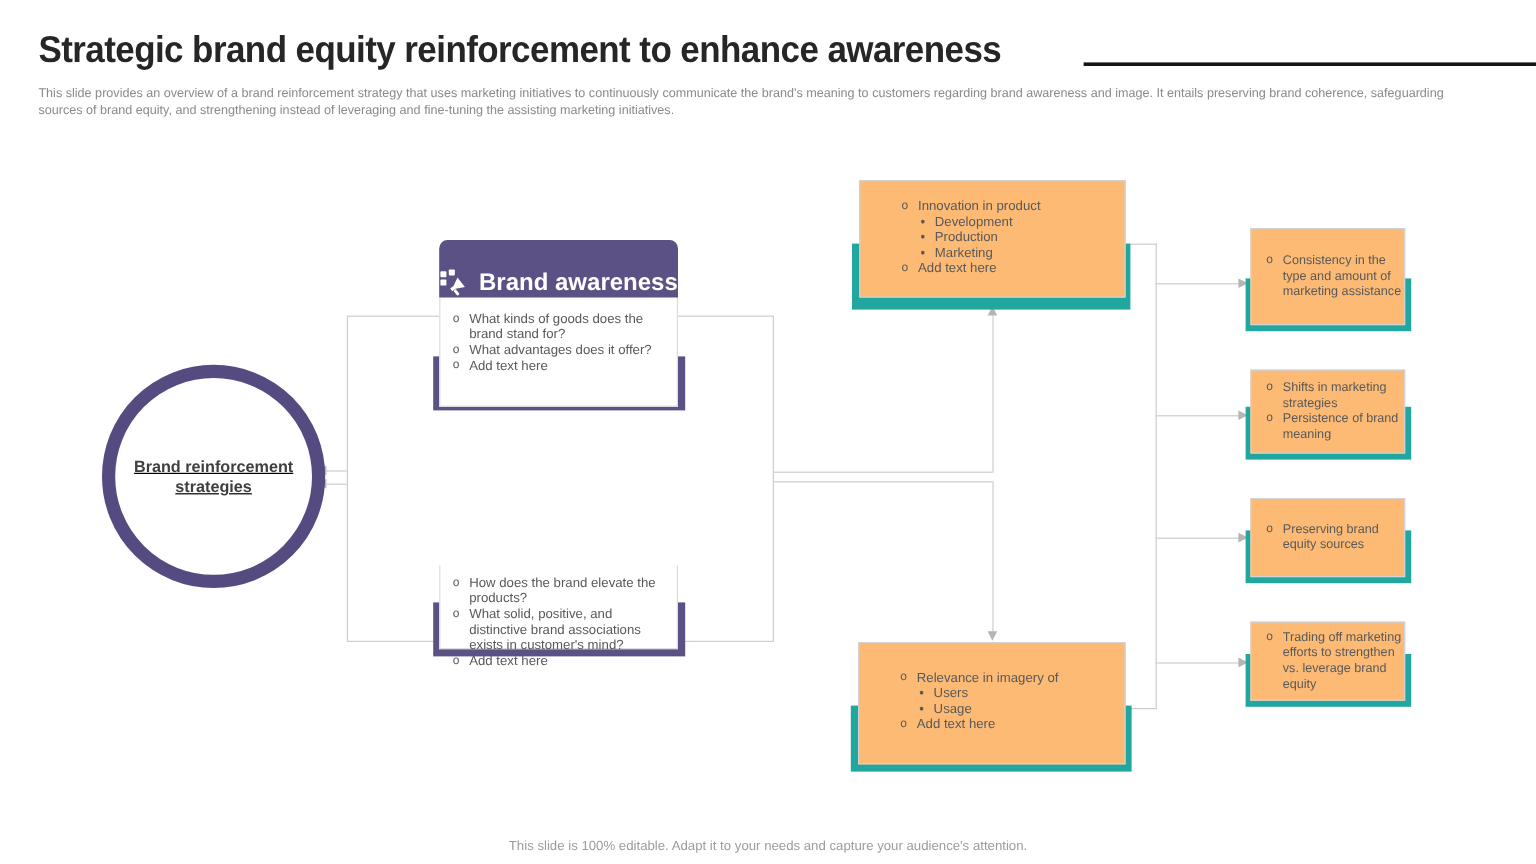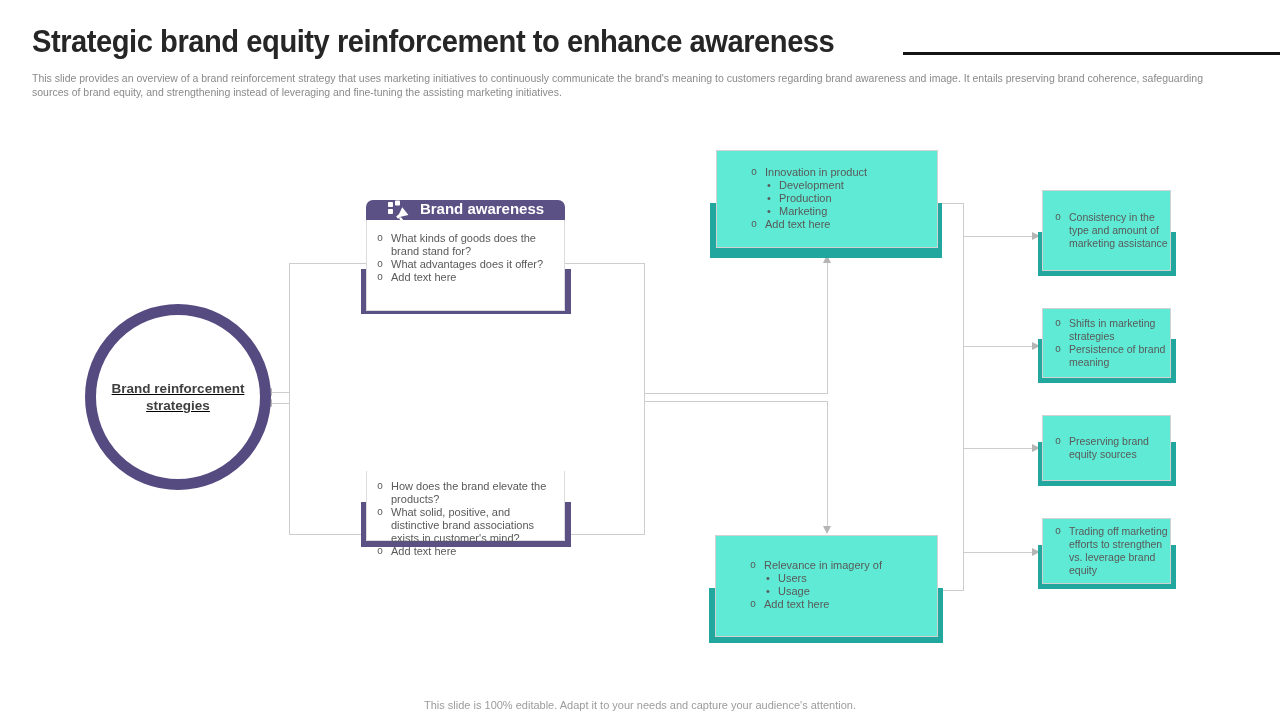--- a/index.html
+++ b/index.html
@@ -39,29 +39,29 @@
     background:#fff; display:flex; align-items:center; justify-content:center; z-index:2;text-decoration:underline;
   }
   .circle span { width:140px; text-align:center; font-size:13.5px; font-weight:700; color:#3f3f3f; line-height:17px; }
 
   
   .wrap { position:absolute; z-index:1; }
   .tray { position:absolute; z-index:0; }
   .tray.teal { background:var(--teal,#21a79e); }
   .tray.purple { background:var(--purple,#5b5185); }
   .card {
-    position:relative; z-index:2; background:#5eead4;
+    position:relative; z-index:2; background:#fdba74;
     border:1px solid #d2d2d2; width:100%; height:100%;
   }
 
   
   .group-header {
-    position:relative; z-index:3; height:20px; background:var(--purple,#5b5185);
-    border-radius:7px 7px 0 0; display:flex; align-items:flex-start; justify-content:center;
-    color:#fff; font-weight:700; font-size:15px; gap:9px;
+    position:relative; z-index:3; height:48px; background:var(--purple,#5b5185);
+    border-radius:7px 7px 0 0; display:flex; align-items:flex-end; justify-content:center;
+    color:#fff; font-weight:700; font-size:20px; gap:9px;
   }
   .group-header .g-icon { display:flex; width:24px; height:24px; }
   .group-body { position:relative; z-index:2; background:#fff; border:1px solid #dcdcdc; border-top:none; }
 
   
   .blist { font-size:11px; line-height:13px; color:#595959; }
   .b-row { display:flex; }
   .b-row::before { content:"o"; width:22px; text-align:center; flex:0 0 22px; font-family:"Liberation Mono", monospace; font-size:10px; }
   .s-row { display:flex; padding-left:16px; }
   .s-row::before { content:"\2022"; width:20px; text-align:center; flex:0 0 20px; }

